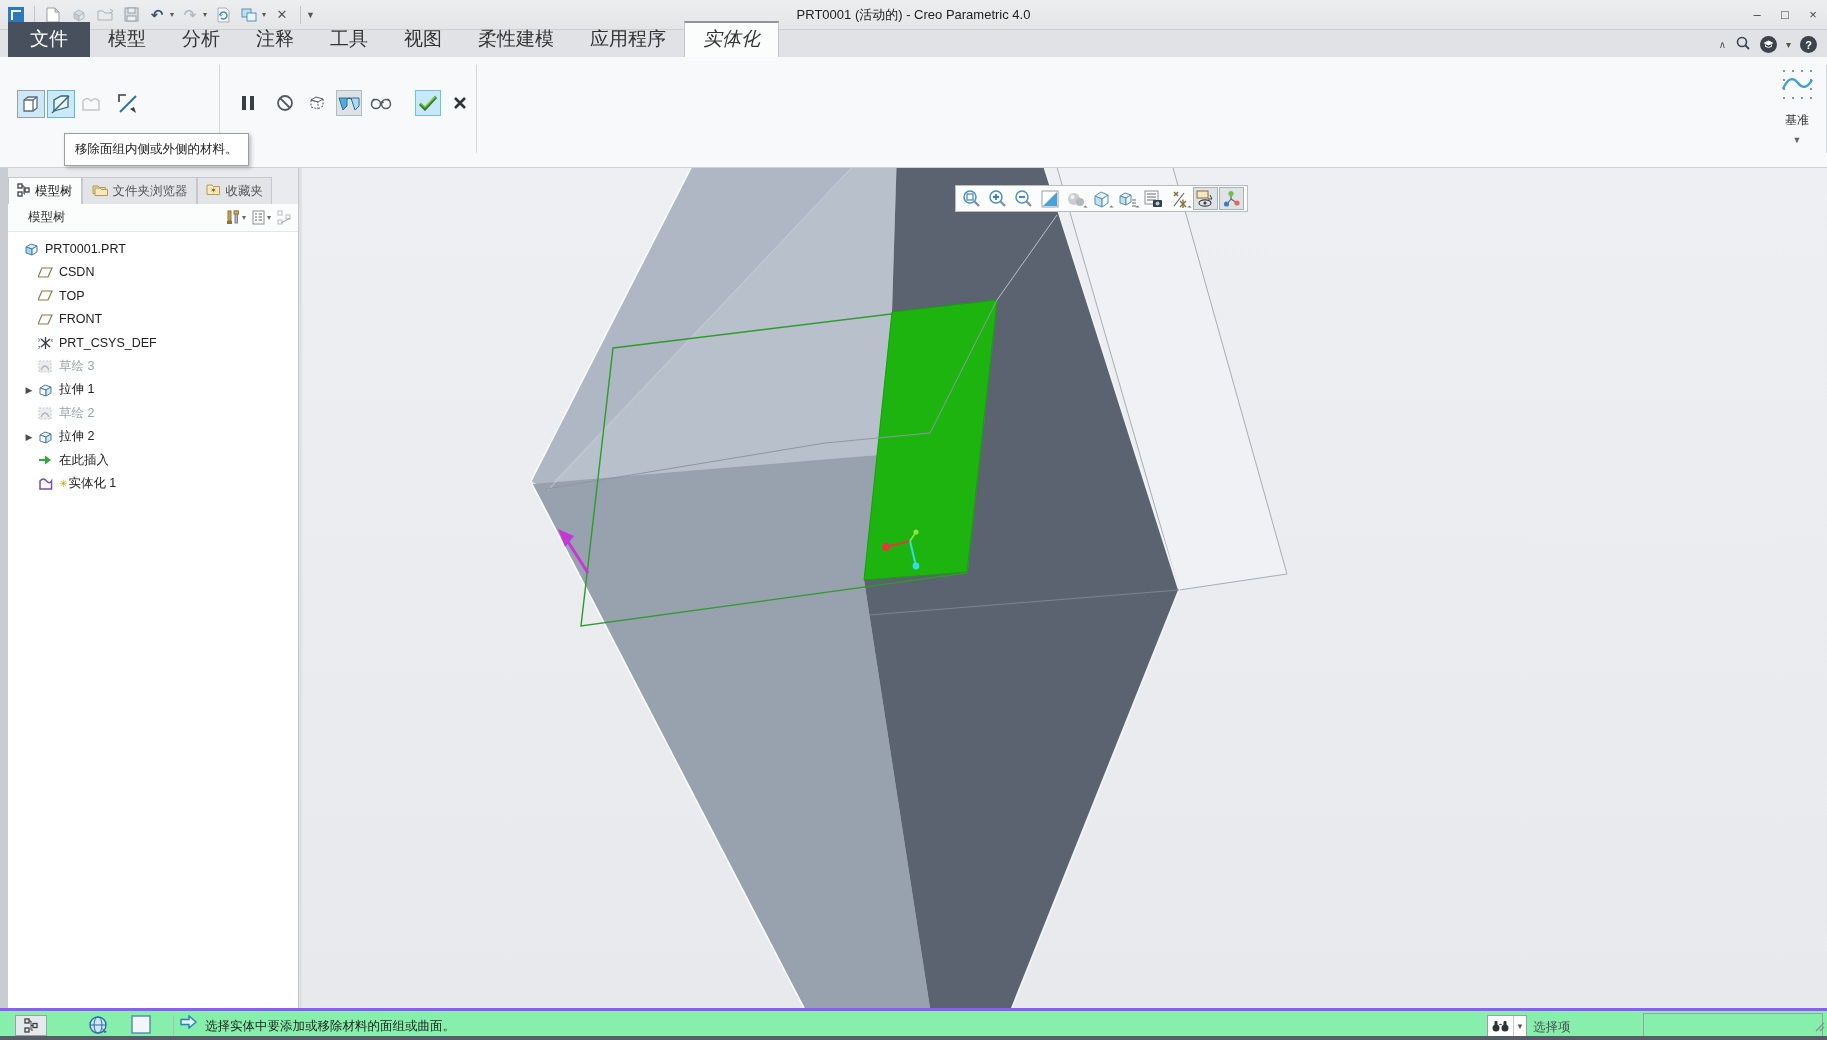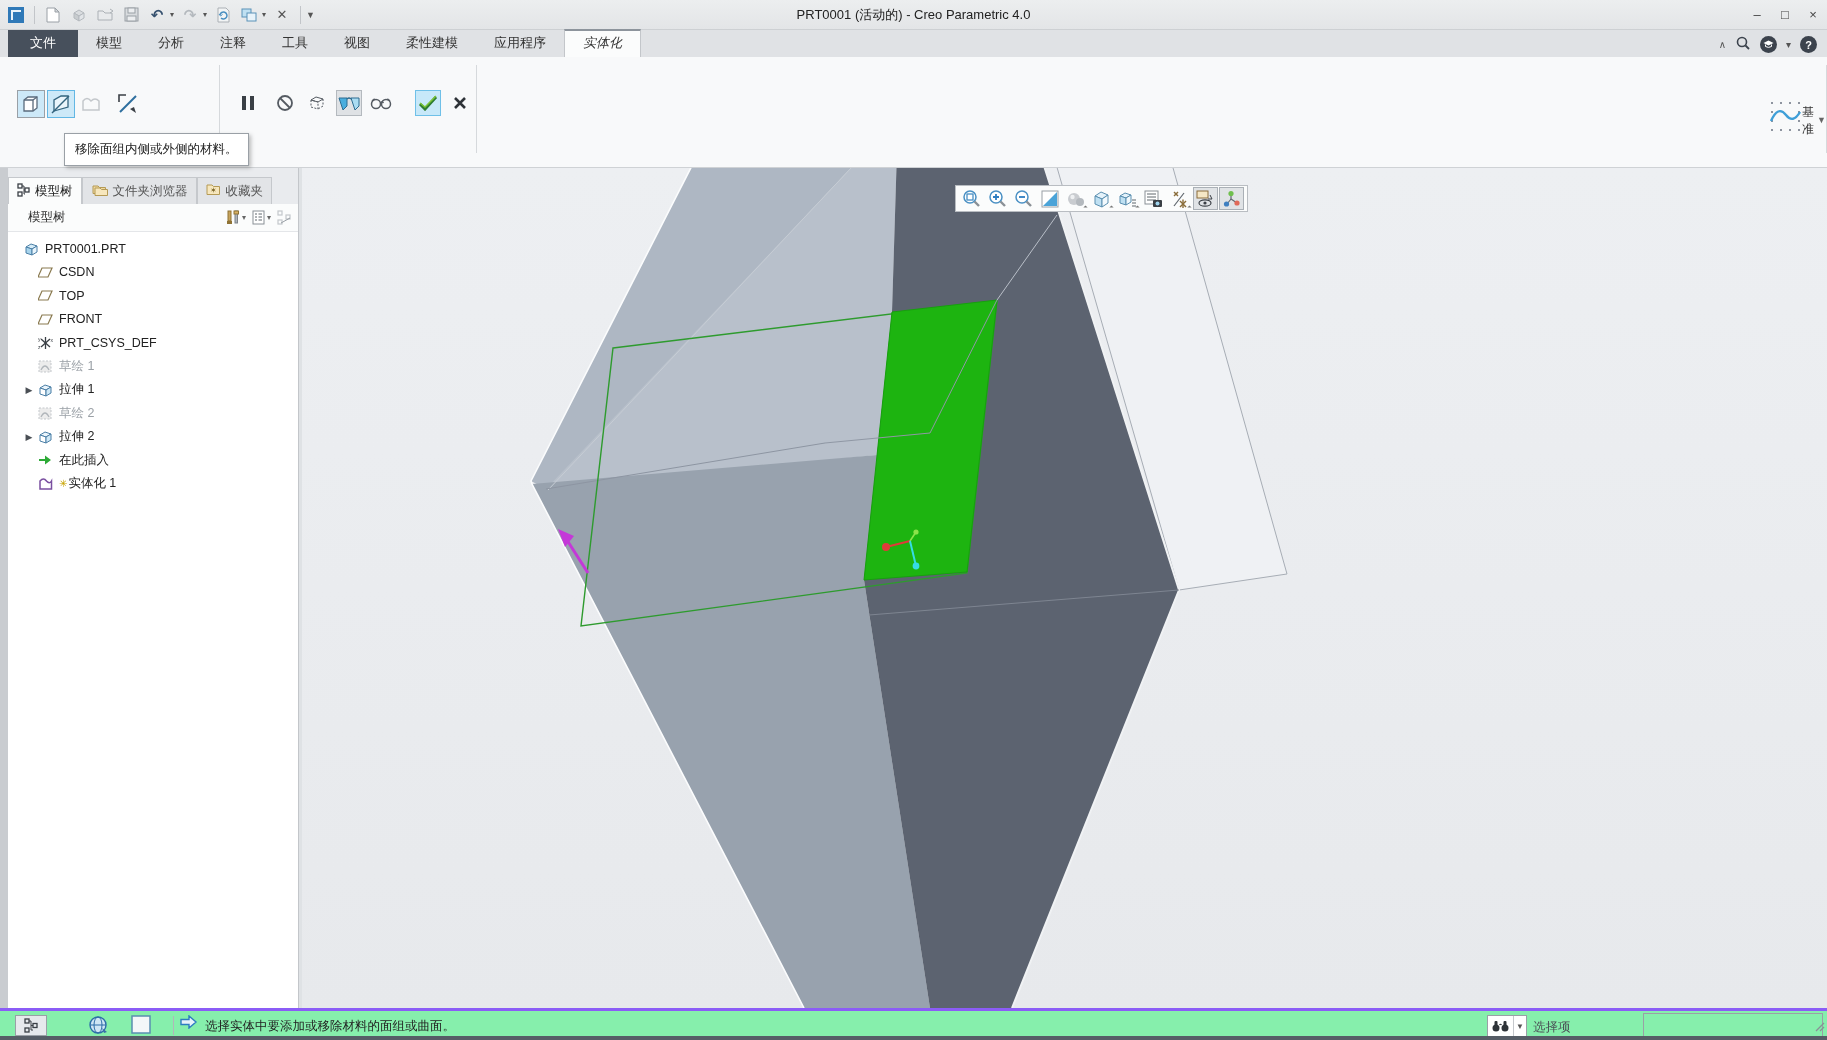--- a/index.html
+++ b/index.html
@@ -14,40 +14,40 @@
   .qat .ic { width:20px; height:20px; display:flex; align-items:center; justify-content:center; }
   .qat .sep { width:1px; height:18px; background:#c2c5c9; margin:0 2px; }
   .qat .dd { font-size:8px; color:#555; margin-left:-3px; }
   .title { position:absolute; left:0; right:0; text-align:center; font-size:13px; color:#222; pointer-events:none; }
   .wincontrols { margin-left:auto; display:flex; }
   .wincontrols .wc { width:28px; height:22px; display:flex; align-items:center; justify-content:center;
     font-size:13px; color:#444; cursor:default; }
 
   
   .tabrow { height:27px; background:#e0e2e5; display:flex; align-items:flex-end; position:relative; }
-  .tab { padding:4px 18px 5px; font-size:13px; color:#333; cursor:default; }
+  .tab { padding:4px 18px 5px; font-size:19px; color:#333; cursor:default; }
   .tab.file { background:#47505c; color:#fff; margin-left:8px; padding:4px 22px 5px; }
   .tab.active { background:#fbfcfc; font-style:italic; border:1px solid #c3c6ca; border-bottom:none;
     border-top:2px solid #8d949c; padding-top:3px; }
   .tabrow-right { margin-left:auto; display:flex; align-items:center; gap:9px; padding:0 10px 3px 0; }
   .roundic { width:17px; height:17px; border-radius:50%; background:#3c434d; color:#fff;
     display:flex; align-items:center; justify-content:center; font-size:11px; font-weight:bold; }
   .chev { font-size:10px; color:#555; }
 
   
   .ribbon { height:111px; background:#f8f9fa; border-bottom:1px solid #cfd2d5; display:flex; position:relative; }
   .rgroup { display:flex; align-items:flex-start; padding-top:33px; }
   .vsep { width:1px; background:#d6d9dc; margin:8px 0 14px; }
   .bigbtn { width:28px; height:28px; margin:0 1px; display:flex; align-items:center; justify-content:center; }
   .bigbtn.on1 { background:#cde9f8; border:1px solid #9aa0a6; }
   .bigbtn.on2 { background:#cde9f8; border:1px solid #62b7e4; }
   .midbtn { width:26px; height:26px; margin:0 3px; display:flex; align-items:center; justify-content:center; }
   .midbtn.pressed { background:#dfe2e5; border:1px solid #b4b9be; }
   .okbtn { background:#c7e8f9; border:1px solid #6fc0e8; }
-  .grp-datum { margin-left:auto; width:58px; display:flex; flex-direction:row; align-items:center; padding-top:10px; }
+  .grp-datum { margin-left:auto; width:58px; display:flex; flex-direction:column; align-items:center; padding-top:10px; }
   .grp-datum .dlabel { font-size:12px; color:#333; margin-top:8px; }
   .grp-datum .dchev { font-size:9px; color:#666; margin-top:6px; }
 
   
   .tooltip { position:absolute; left:64px; top:133px; z-index:50; background:#fff;
     border:1px solid #9aa0a6; box-shadow:2px 2px 4px rgba(0,0,0,.25); padding:7px 10px;
     font-size:12.5px; color:#222; white-space:nowrap;text-align:center; }
 
   
   .main { height:840px; display:flex; position:relative; }
@@ -432,21 +432,21 @@
         <span>PRT_CSYS_DEF</span>
       </div>
       <div class="trow dim">
         <span class="noarr"></span>
         <span class="ticon">
           <svg width="14" height="13">
               <rect x="1" y="1" width="12" height="11" fill="#ececec" stroke="#c3c7cb" stroke-dasharray="2,1.5"></rect>
               <path d="M3,10 q4,-8 8,0" fill="none" stroke="#b0b5ba" stroke-width="1.3"></path>
             </svg>
         </span>
-        <span>草绘 1</span>
+        <span>草绘 3</span>
       </div>
       <div class="trow">
         <span class="arr">▶</span>
         <span class="ticon">
           <svg width="15" height="14">
               <path d="M2,5 l5,-3 6,2 -5,3 z" fill="#eaf4fb" stroke="#4b7fa6"></path>
               <path d="M2,5 v6 l6,2 v-6 z" fill="#fff" stroke="#4b7fa6"></path>
               <path d="M13,4 v6 l-5,3 v-6 z" fill="#cfe8f6" stroke="#4b7fa6"></path>
             </svg>
         </span>

